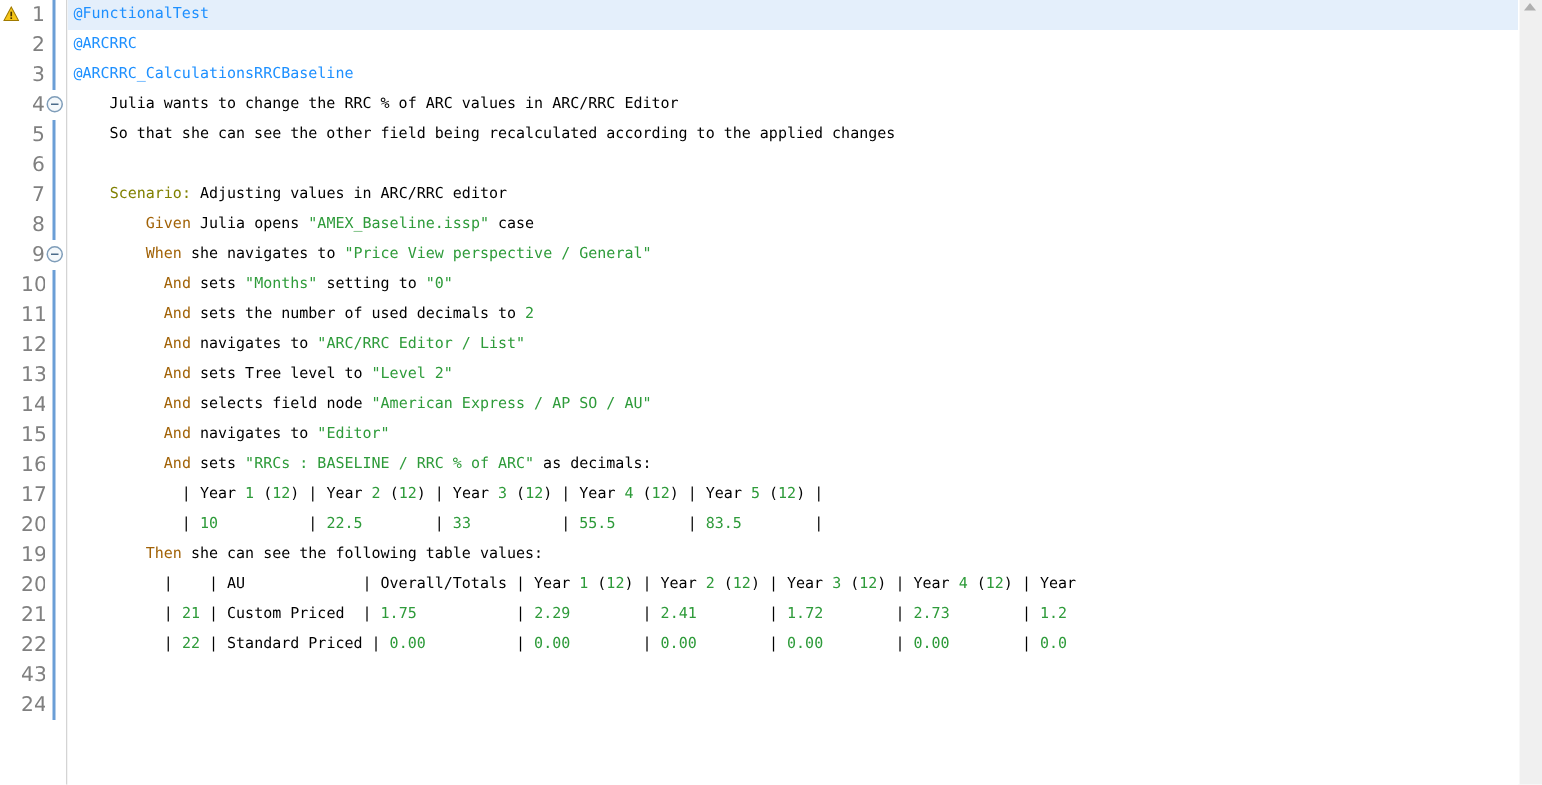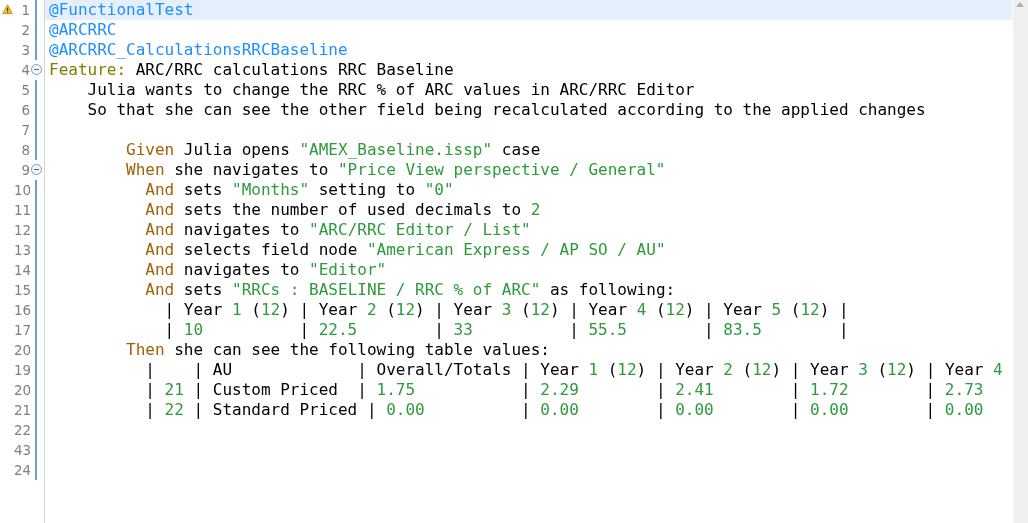--- a/index.html
+++ b/index.html
@@ -105,21 +105,21 @@
   
   .code-area {
     flex: 1 1 auto;
     position: relative;
     overflow: hidden;
     background: #ffffff;
   }
   .code-line {
     height: 20px;
     line-height: 20px;
-    font-size: 16px;
+    font-size: 10px;
     white-space: pre;
     color: #000000;
     padding-left: 4px;
     box-sizing: border-box;
   }
   .code-line.current {
     background: #e4effb;
   }
 
   
@@ -222,32 +222,33 @@
       <div class="fold-bar" style="top: 80px; height: 80px;"></div>
       <div class="fold-bar" style="top: 180px; height: 300px;"></div>
     </div>
 
   <div class="gutter-sep"></div>
 
   <div class="code-area" id="code-area">
       <div class="code-line current"><span class="tok-tag">@FunctionalTest</span></div>
       <div class="code-line"><span class="tok-tag">@ARCRRC</span></div>
       <div class="code-line"><span class="tok-tag">@ARCRRC_CalculationsRRCBaseline</span></div>
-      <div class="code-line"><span class="tok-keyword">Feature:</span><span class="tok-plain"> ARC/RRC calculations RRC Baseline</span></div>
       <div class="code-line"><span class="tok-plain">    Julia wants to change the RRC % of ARC values in ARC/RRC Editor</span></div>
       <div class="code-line"><span class="tok-plain">    So that she can see the other field being recalculated according to the applied changes</span></div>
       <div class="code-line"><span class="tok-plain"></span></div>
+      <div class="code-line"><span class="tok-plain">    </span><span class="tok-keyword">Scenario:</span><span class="tok-plain"> Adjusting values in ARC/RRC editor</span></div>
       <div class="code-line"><span class="tok-plain">        </span><span class="tok-step">Given</span><span class="tok-plain"> Julia opens </span><span class="tok-string">"AMEX_Baseline.issp"</span><span class="tok-plain"> case</span></div>
       <div class="code-line"><span class="tok-plain">        </span><span class="tok-step">When</span><span class="tok-plain"> she navigates to </span><span class="tok-string">"Price View perspective / General"</span></div>
       <div class="code-line"><span class="tok-plain">          </span><span class="tok-step">And</span><span class="tok-plain"> sets </span><span class="tok-string">"Months"</span><span class="tok-plain"> setting to </span><span class="tok-string">"0"</span></div>
       <div class="code-line"><span class="tok-plain">          </span><span class="tok-step">And</span><span class="tok-plain"> sets the number of used decimals to </span><span class="tok-num">2</span></div>
       <div class="code-line"><span class="tok-plain">          </span><span class="tok-step">And</span><span class="tok-plain"> navigates to </span><span class="tok-string">"ARC/RRC Editor / List"</span></div>
+      <div class="code-line"><span class="tok-plain">          </span><span class="tok-step">And</span><span class="tok-plain"> sets Tree level to </span><span class="tok-string">"Level 2"</span></div>
       <div class="code-line"><span class="tok-plain">          </span><span class="tok-step">And</span><span class="tok-plain"> selects field node </span><span class="tok-string">"American Express / AP SO / AU"</span></div>
       <div class="code-line"><span class="tok-plain">          </span><span class="tok-step">And</span><span class="tok-plain"> navigates to </span><span class="tok-string">"Editor"</span></div>
-      <div class="code-line"><span class="tok-plain">          </span><span class="tok-step">And</span><span class="tok-plain"> sets </span><span class="tok-string">"RRCs : BASELINE / RRC % of ARC"</span><span class="tok-plain"> as following:</span></div>
+      <div class="code-line"><span class="tok-plain">          </span><span class="tok-step">And</span><span class="tok-plain"> sets </span><span class="tok-string">"RRCs : BASELINE / RRC % of ARC"</span><span class="tok-plain"> as decimals:</span></div>
       <div class="code-line"><span class="tok-plain">            | Year </span><span class="tok-num">1</span><span class="tok-plain"> (</span><span class="tok-num">12</span><span class="tok-plain">) | Year </span><span class="tok-num">2</span><span class="tok-plain"> (</span><span class="tok-num">12</span><span class="tok-plain">) | Year </span><span class="tok-num">3</span><span class="tok-plain"> (</span><span class="tok-num">12</span><span class="tok-plain">) | Year </span><span class="tok-num">4</span><span class="tok-plain"> (</span><span class="tok-num">12</span><span class="tok-plain">) | Year </span><span class="tok-num">5</span><span class="tok-plain"> (</span><span class="tok-num">12</span><span class="tok-plain">) |</span></div>
       <div class="code-line"><span class="tok-plain">            | </span><span class="tok-num">10</span><span class="tok-plain">          | </span><span class="tok-num">22.5</span><span class="tok-plain">        | </span><span class="tok-num">33</span><span class="tok-plain">          | </span><span class="tok-num">55.5</span><span class="tok-plain">        | </span><span class="tok-num">83.5</span><span class="tok-plain">        |</span></div>
       <div class="code-line"><span class="tok-plain">        </span><span class="tok-step">Then</span><span class="tok-plain"> she can see the following table values:</span></div>
       <div class="code-line"><span class="tok-plain">          |    | AU             | Overall/Totals | Year </span><span class="tok-num">1</span><span class="tok-plain"> (</span><span class="tok-num">12</span><span class="tok-plain">) | Year </span><span class="tok-num">2</span><span class="tok-plain"> (</span><span class="tok-num">12</span><span class="tok-plain">) | Year </span><span class="tok-num">3</span><span class="tok-plain"> (</span><span class="tok-num">12</span><span class="tok-plain">) | Year </span><span class="tok-num">4</span><span class="tok-plain"> (</span><span class="tok-num">12</span><span class="tok-plain">) | Year</span></div>
       <div class="code-line"><span class="tok-plain">          | </span><span class="tok-num">21</span><span class="tok-plain"> | Custom Priced  | </span><span class="tok-num">1.75</span><span class="tok-plain">           | </span><span class="tok-num">2.29</span><span class="tok-plain">        | </span><span class="tok-num">2.41</span><span class="tok-plain">        | </span><span class="tok-num">1.72</span><span class="tok-plain">        | </span><span class="tok-num">2.73</span><span class="tok-plain">        | </span><span class="tok-num">1.2</span></div>
       <div class="code-line"><span class="tok-plain">          | </span><span class="tok-num">22</span><span class="tok-plain"> | Standard Priced | </span><span class="tok-num">0.00</span><span class="tok-plain">          | </span><span class="tok-num">0.00</span><span class="tok-plain">        | </span><span class="tok-num">0.00</span><span class="tok-plain">        | </span><span class="tok-num">0.00</span><span class="tok-plain">        | </span><span class="tok-num">0.00</span><span class="tok-plain">        | </span><span class="tok-num">0.0</span></div>
     </div>
 
   <div class="vscroll">
     <div class="vscroll-arrow-up"></div>

